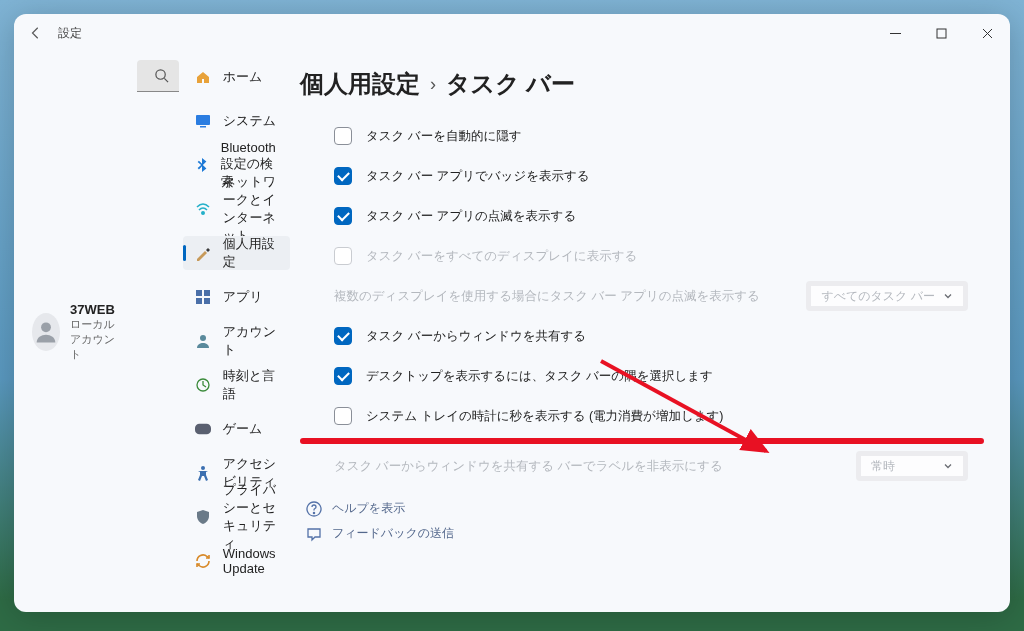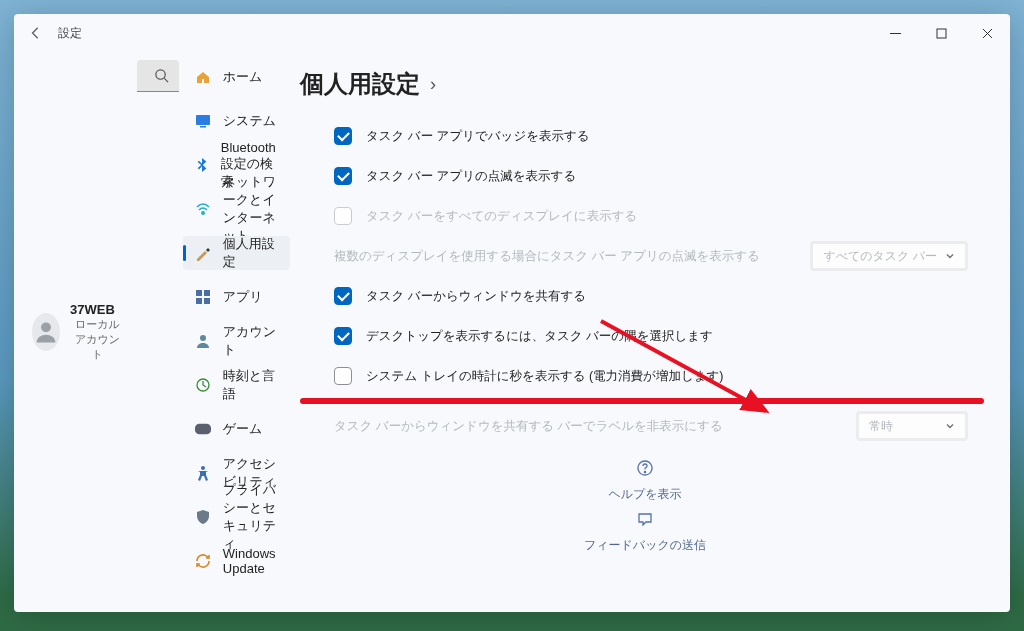--- a/index.html
+++ b/index.html
@@ -1,56 +1,56 @@
 <!DOCTYPE html>
 <html><head>
 <meta charset="utf-8">
 <style>
 * { margin:0; padding:0; box-sizing:border-box; font-family:"Segoe UI","Yu Gothic UI","Meiryo",sans-serif; }
 html,body { width:1024px; height:631px; overflow:hidden; background:linear-gradient(180deg,#7fb3d4 0%,#5a99c0 60%,#2e6b45 95%); }
-.window { position:absolute; left:14px; top:14px; width:996px; height:598px; background:#f7f9fc; border-radius:4px; box-shadow:0 4px 32px rgba(0,0,0,.2); overflow:hidden; }
+.window { position:absolute; left:14px; top:14px; width:996px; height:598px; background:#f7f9fc; border-radius:12px; box-shadow:0 4px 32px rgba(0,0,0,.2); overflow:hidden; }
 .titlebar { height:38px; display:flex; align-items:center; }
 .tb-left { display:flex; align-items:center; padding-left:14px; gap:14px; }
 .back-arrow { width:16px; height:16px; display:flex; align-items:center; justify-content:center; color:#5a5a5a; cursor:pointer; }
 .tb-title { font-size:12px; color:#444; }
 .tb-controls { margin-left:auto; display:flex; }
 .tb-btn { width:46px; height:32px; display:flex; align-items:center; justify-content:center; color:#333; }
 .body { display:flex; height:calc(100% - 38px); }
 .sidebar { width:258px; padding:8px 8px 0 8px; display:flex; flex-direction:row; }
 .profile { display:flex; align-items:center; gap:10px; padding:6px 8px 14px 10px; }
 .avatar { width:38px; height:38px; border-radius:50%; background:#e6e8ec; display:flex; align-items:center; justify-content:center; }
 .avatar svg { width:28px; height:28px; fill:#9aa0a8; }
 .profile-txt { display:flex; flex-direction:column; }
 .profile-name { font-size:13px; font-weight:600; color:#222; }
-.profile-sub { font-size:11px; color:#666;text-align:center; }
+.profile-sub { font-size:11px; color:#666; }
 .search { position:relative; margin:0 4px 14px 4px; }
 .search input { width:100%; height:32px; border:none; border-bottom:1.5px solid #888; background:#e5e5e5; border-radius:4px 4px 0 0; padding:0 32px 0 10px; font-size:12px; color:#444; outline:none; }
 .search-icon { position:absolute; right:10px; top:8px; color:#555; }
 .nav { display:flex; flex-direction:column; gap:10px; }
 .nav-item { display:flex; align-items:center; gap:12px; height:34px; padding:0 12px; border-radius:4px; font-size:13px; color:#222; cursor:pointer; position:relative; }
 .nav-item.active { background:#eceff3; }
 .nav-item.active::before { content:""; position:absolute; left:0; top:9px; width:3px; height:16px; background:#0067c0; border-radius:2px; }
 .nav-ico { width:16px; height:16px; display:flex; align-items:center; justify-content:center; }
 .main { flex:1; padding:16px 26px 0 28px; overflow:hidden; display:flex; flex-direction:column; }
 .breadcrumb { display:flex; align-items:center; gap:10px; font-size:24px; font-weight:600; color:#222; margin-bottom:16px; }
 .bc-sep { font-size:18px; color:#555; font-weight:400; }
 .rows { display:flex; flex-direction:column; }
 .row { display:flex; align-items:center; min-height:40px; padding:4px 16px 4px 34px; font-size:12.5px; color:#222; border-bottom:none; }
 .row.disabled { color:#b4b8be; }
 .chk { width:18px; height:18px; border:1.2px solid #8a8f98; border-radius:4px; margin-right:14px; flex-shrink:0; background:#fff; display:flex; align-items:center; justify-content:center; }
 .chk.disabled { border-color:#c9ccd1; }
 .chk.checked { background:#0067c0; border-color:#0067c0; }
 .chk.checked::after { content:""; width:5px; height:9px; border:solid #fff; border-width:0 2px 2px 0; transform:rotate(45deg) translate(-1px,-1px); }
 .row-label { flex:1; }
-.combo { display:flex; align-items:center; gap:8px; border:3px solid #1d4ed8; background:#fdfdfe; border-radius:4px; height:30px; padding:0 10px; font-size:12px; color:#222; min-width:112px; justify-content:space-between; }
+.combo { display:flex; align-items:center; gap:8px; border:5px solid #1d4ed8; background:#fdfdfe; border-radius:4px; height:30px; padding:0 10px; font-size:12px; color:#222; min-width:112px; justify-content:space-between; }
 .combo.disabled { color:#b4b8be; border-color:#ececef; }
 .highlight { border:3px solid #e81123; border-radius:6px; margin:2px 0; position:relative; }
 .arrow-svg { position:absolute; right:190px; top:-90px; pointer-events:none; }
 .footer-links { margin-top:14px; display:flex; flex-direction:column; gap:8px; padding-left:6px; }
-.flink { display:flex; align-items:center; gap:10px; font-size:12px; color:#54688c; cursor:pointer;flex-direction:column; }
+.flink { display:flex; align-items:center; gap:10px; font-size:12px; color:#54688c; cursor:pointer; }
 .flink .ico { width:16px; height:16px; color:#5472a8; }
 .chev { width:10px; color:#6a6d73; }
 </style>
 </head>
 <body>
 
 <div class="window">
 
   <div class="titlebar">
     <div class="tb-left">
@@ -214,23 +214,28 @@
             </span>
             <span>Windows Update</span>
           </div>
         </nav>
     </aside>
 
     <main class="main">
       <div class="breadcrumb">
         <span>個人用設定</span>
         <span class="bc-sep">›</span>
+        <span>タスク バー</span>
       </div>
 
       <div class="rows" id="rows">
+          <div class="row">
+            <span class="chk  "></span>
+            <span class="row-label">タスク バーを自動的に隠す</span>
+          </div>
           <div class="row">
             <span class="chk checked "></span>
             <span class="row-label">タスク バー アプリでバッジを表示する</span>
           </div>
           <div class="row">
             <span class="chk checked "></span>
             <span class="row-label">タスク バー アプリの点滅を表示する</span>
           </div>
           <div class="row disabled">
             <span class="chk  disabled"></span>

